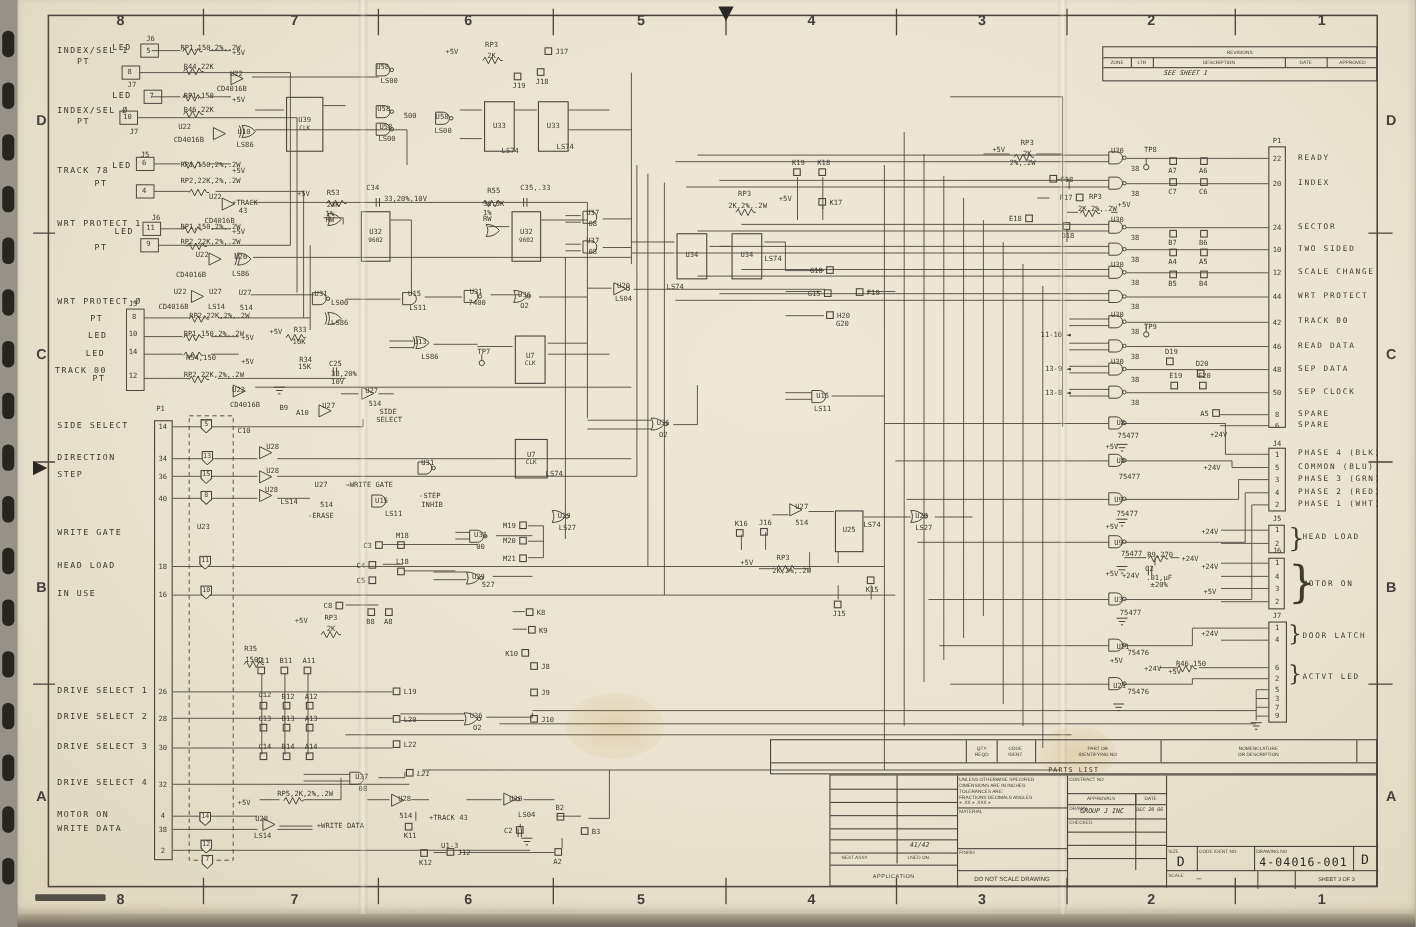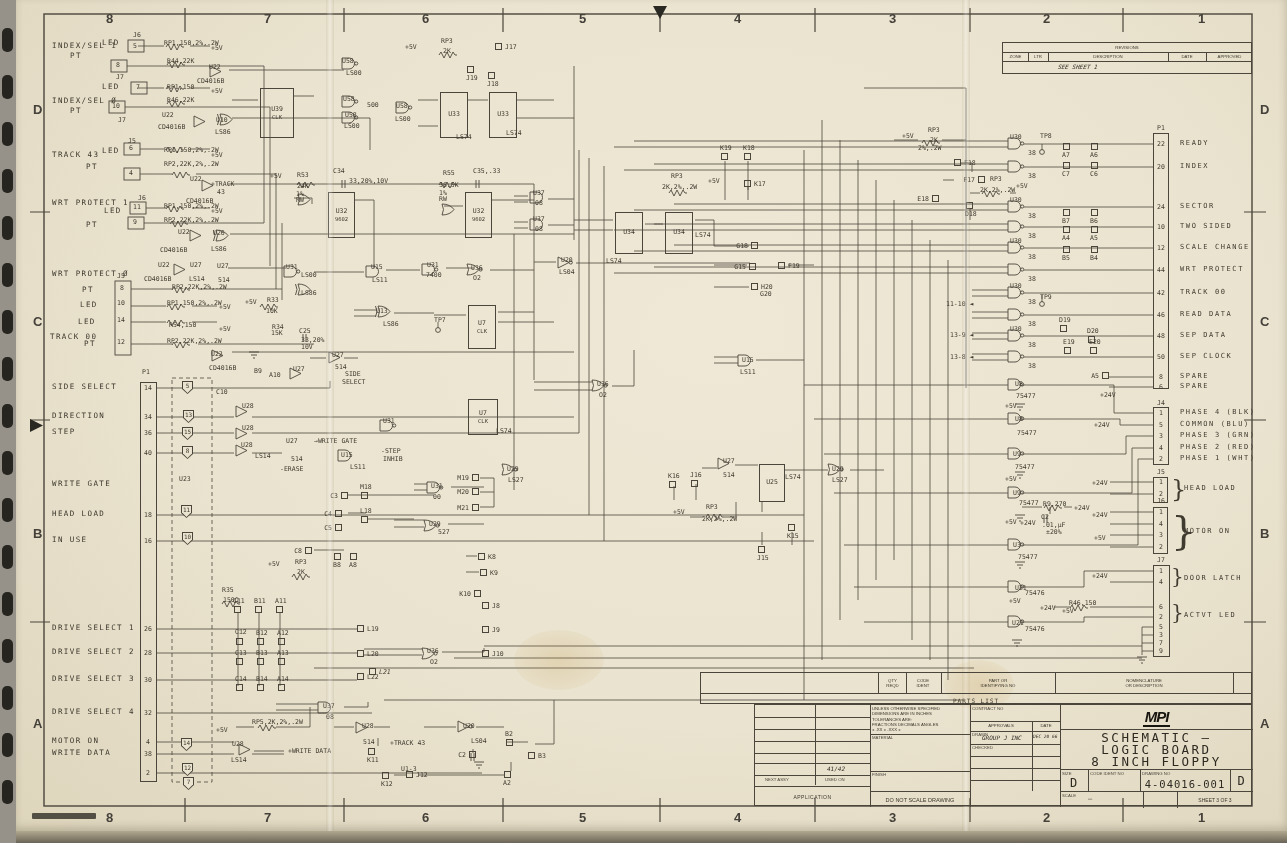--- a/index.html
+++ b/index.html
@@ -351,21 +351,21 @@
         <div class="lbl" style="left: 240px; top: 368px;">B9</div>
         <div class="lbl" style="left: 255px; top: 372px;">A10</div>
         <div class="lbl" style="left: 202px; top: 389px;">C10</div>
         <div class="lbl" style="left: 165px; top: 476px;">U23</div>
         <div class="lbl sig" style="left: 38px; top: 42px;">INDEX/SEL 1</div>
         <div class="lbl sig" style="left: 56px; top: 52px;">PT</div>
         <div class="lbl sig" style="left: 88px; top: 39px;">LED</div>
         <div class="lbl sig" style="left: 38px; top: 97px;">INDEX/SEL Ø</div>
         <div class="lbl sig" style="left: 56px; top: 107px;">PT</div>
         <div class="lbl sig" style="left: 88px; top: 83px;">LED</div>
-        <div class="lbl sig" style="left: 38px; top: 151px;">TRACK 43</div>
+        <div class="lbl sig" style="left: 38px; top: 151px;">TRACK 78</div>
         <div class="lbl sig" style="left: 88px; top: 147px;">LED</div>
         <div class="lbl sig" style="left: 72px; top: 163px;">PT</div>
         <div class="lbl sig" style="left: 38px; top: 199px;">WRT PROTECT 1</div>
         <div class="lbl sig" style="left: 90px; top: 207px;">LED</div>
         <div class="lbl sig" style="left: 72px; top: 221px;">PT</div>
         <div class="lbl sig" style="left: 38px; top: 270px;">WRT PROTECT Ø</div>
         <div class="lbl sig" style="left: 68px; top: 286px;">PT</div>
         <div class="lbl sig" style="left: 66px; top: 301px;">LED</div>
         <div class="lbl sig" style="left: 36px; top: 333px;">TRACK 00</div>
         <div class="lbl sig" style="left: 64px; top: 318px;">LED</div>
@@ -539,21 +539,21 @@
         <div class="lbl" style="left: 1078px; top: 512px;">+24V</div>
         <div class="lbl" style="left: 1080px; top: 535px;">+5V</div>
         <div class="lbl" style="left: 1078px; top: 573px;">+24V</div>
         <div class="lbl" style="left: 1086px; top: 392px;">+24V</div>
         <div class="pad" style="left: 481px; top: 43px;">
           <span class="pl pl-r">J17</span>
         </div>
         <div class="pad" style="left: 453px; top: 66px;">
           <span class="pl pl-b">J19</span>
         </div>
-        <div class="pad" style="left: 474px; top: 72px;">
+        <div class="pad" style="left: 474px; top: 62px;">
           <span class="pl pl-b">J18</span>
         </div>
         <div class="pad" style="left: 707px; top: 153px;">
           <span class="pl pl-t">K19</span>
         </div>
         <div class="pad" style="left: 730px; top: 153px;">
           <span class="pl pl-t">K18</span>
         </div>
         <div class="pad" style="left: 730px; top: 180px;">
           <span class="pl pl-r">K17</span>
@@ -692,21 +692,21 @@
         </div>
         <div class="pad" style="left: 343px; top: 625px;">
           <span class="pl pl-r">L19</span>
         </div>
         <div class="pad" style="left: 343px; top: 650px;">
           <span class="pl pl-r">L20</span>
         </div>
         <div class="pad" style="left: 343px; top: 673px;">
           <span class="pl pl-r">L22</span>
         </div>
-        <div class="pad" style="left: 355px; top: 668px; font-style: italic;">
+        <div class="pad" style="left: 355px; top: 699px; font-style: italic;">
           <span class="pl pl-r">L21</span>
         </div>
         <div class="pad" style="left: 220px; top: 606px;">
           <span class="pl pl-t">C11</span>
         </div>
         <div class="pad" style="left: 241px; top: 606px;">
           <span class="pl pl-t">B11</span>
         </div>
         <div class="pad" style="left: 262px; top: 606px;">
           <span class="pl pl-t">A11</span>
@@ -1010,28 +1010,20 @@
         <div class="hand" style="position:absolute;left:63px;top:29px;font-size:4.5px">DEC 20 66</div>
         <div style="position:absolute;left:0;top:39px;width:90px;border-top:1px solid #4b463c"></div>
         <div class="cell-l" style="top:40px">CHECKED</div>
         <div style="position:absolute;left:0;top:51px;width:90px;border-top:1px solid #4b463c"></div>
         <div style="position:absolute;left:0;top:63px;width:90px;border-top:1px solid #4b463c"></div>
         <div style="position:absolute;left:0;top:75px;width:90px;border-top:1px solid #4b463c"></div>
         <div style="position:absolute;left:62px;top:16px;width:0;height:70px;border-left:1px solid #4b463c"></div>
       </div>
 
       <div style="position:absolute;left:305px;top:0;width:193px;height:102px">
-        <div class="ctr" style="position:absolute;left:0;top:0;width:193px;height:24px;border-bottom:1px solid #4b463c">
-          <span class="logo">MPI</span>
-        </div>
-        <div style="position:absolute;left:0;top:24px;width:193px;height:40px">
-          <div class="ttl" style="position:absolute;left:0;top:2px;width:100%">SCHEMATIC —</div>
-          <div class="ttl" style="position:absolute;left:0;top:14px;width:100%">LOGIC  BOARD</div>
-          <div class="ttl" style="position:absolute;left:0;top:26px;width:100%">8 INCH  FLOPPY</div>
-        </div>
         <div style="position:absolute;left:0;top:64px;width:193px;height:22px;border-top:1px solid #4b463c">
           <div style="position:absolute;left:0;top:0;width:28px;height:22px;border-right:1px solid #4b463c">
             <div class="cell-l">SIZE</div>
             <div class="ctr bigD" style="position:absolute;left:0;top:5px;width:28px;height:16px">D</div>
           </div>
           <div style="position:absolute;left:28px;top:0;width:52px;height:22px;border-right:1px solid #4b463c">
             <div class="cell-l">CODE IDENT NO</div>
           </div>
           <div style="position:absolute;left:80px;top:0;width:90px;height:22px;border-right:1px solid #4b463c">
             <div class="cell-l">DRAWING NO</div>

